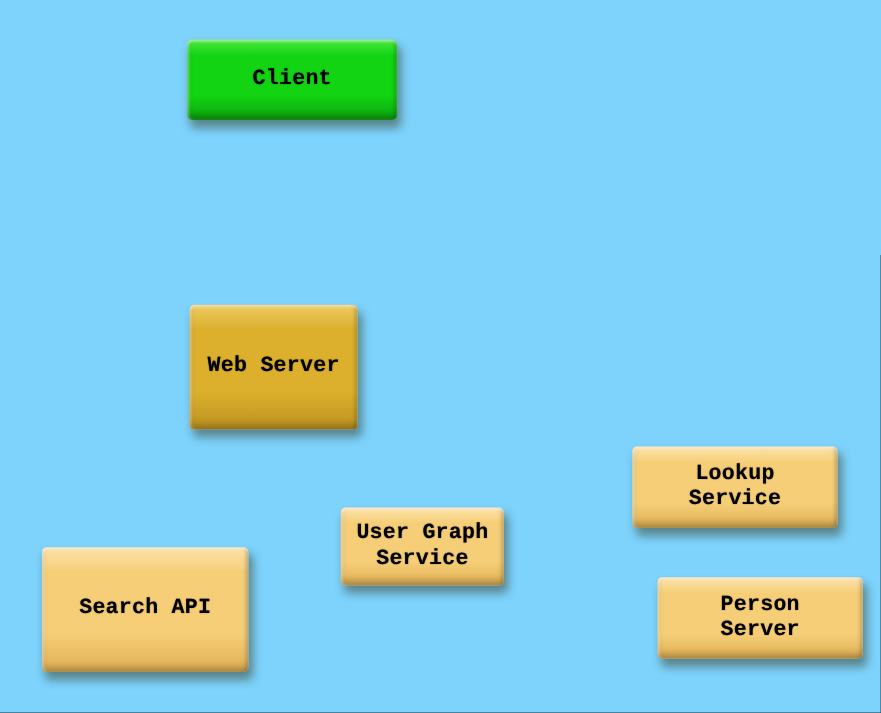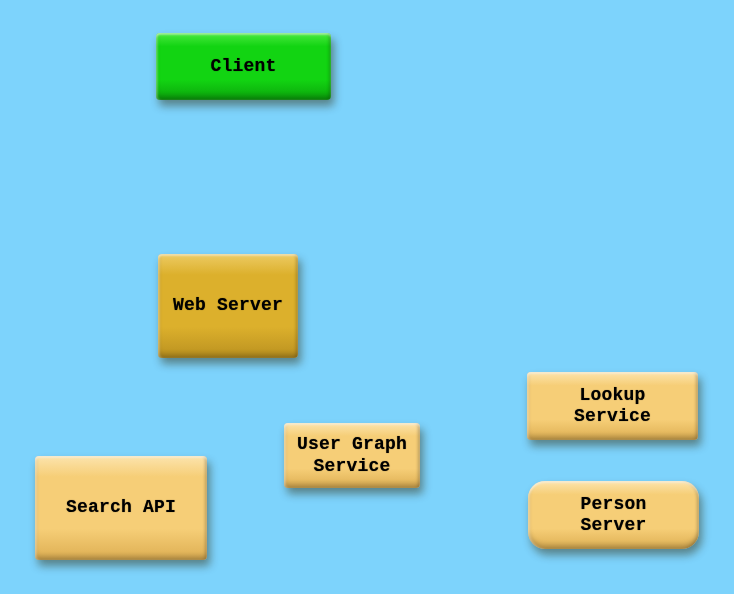--- a/index.html
+++ b/index.html
@@ -60,18 +60,18 @@
   <div class="node" style="left: 284px; top: 423px; width: 136px; height: 65px; background: linear-gradient(rgb(252, 228, 173) 0%, rgb(246, 206, 119) 20%, rgb(246, 206, 119) 70%, rgb(221, 174, 82) 100%);">
     <span class="node-label">User Graph
 Service</span>
   </div>
 
   <div class="node" style="left: 527px; top: 372px; width: 171px; height: 68px; background: linear-gradient(rgb(252, 228, 173) 0%, rgb(246, 206, 119) 20%, rgb(246, 206, 119) 70%, rgb(221, 174, 82) 100%); text-align: center;">
     <span class="node-label">Lookup
 Service</span>
   </div>
 
-  <div class="node" style="left: 528px; top: 481px; width: 171px; height: 68px; background: linear-gradient(rgb(252, 228, 173) 0%, rgb(246, 206, 119) 20%, rgb(246, 206, 119) 70%, rgb(221, 174, 82) 100%); border-radius: 17px;">
+  <div class="node" style="left: 548px; top: 481px; width: 171px; height: 68px; background: linear-gradient(rgb(252, 228, 173) 0%, rgb(246, 206, 119) 20%, rgb(246, 206, 119) 70%, rgb(221, 174, 82) 100%);">
     <span class="node-label">Person
 Server</span>
   </div>
 
 </div>
 
 </body></html>

